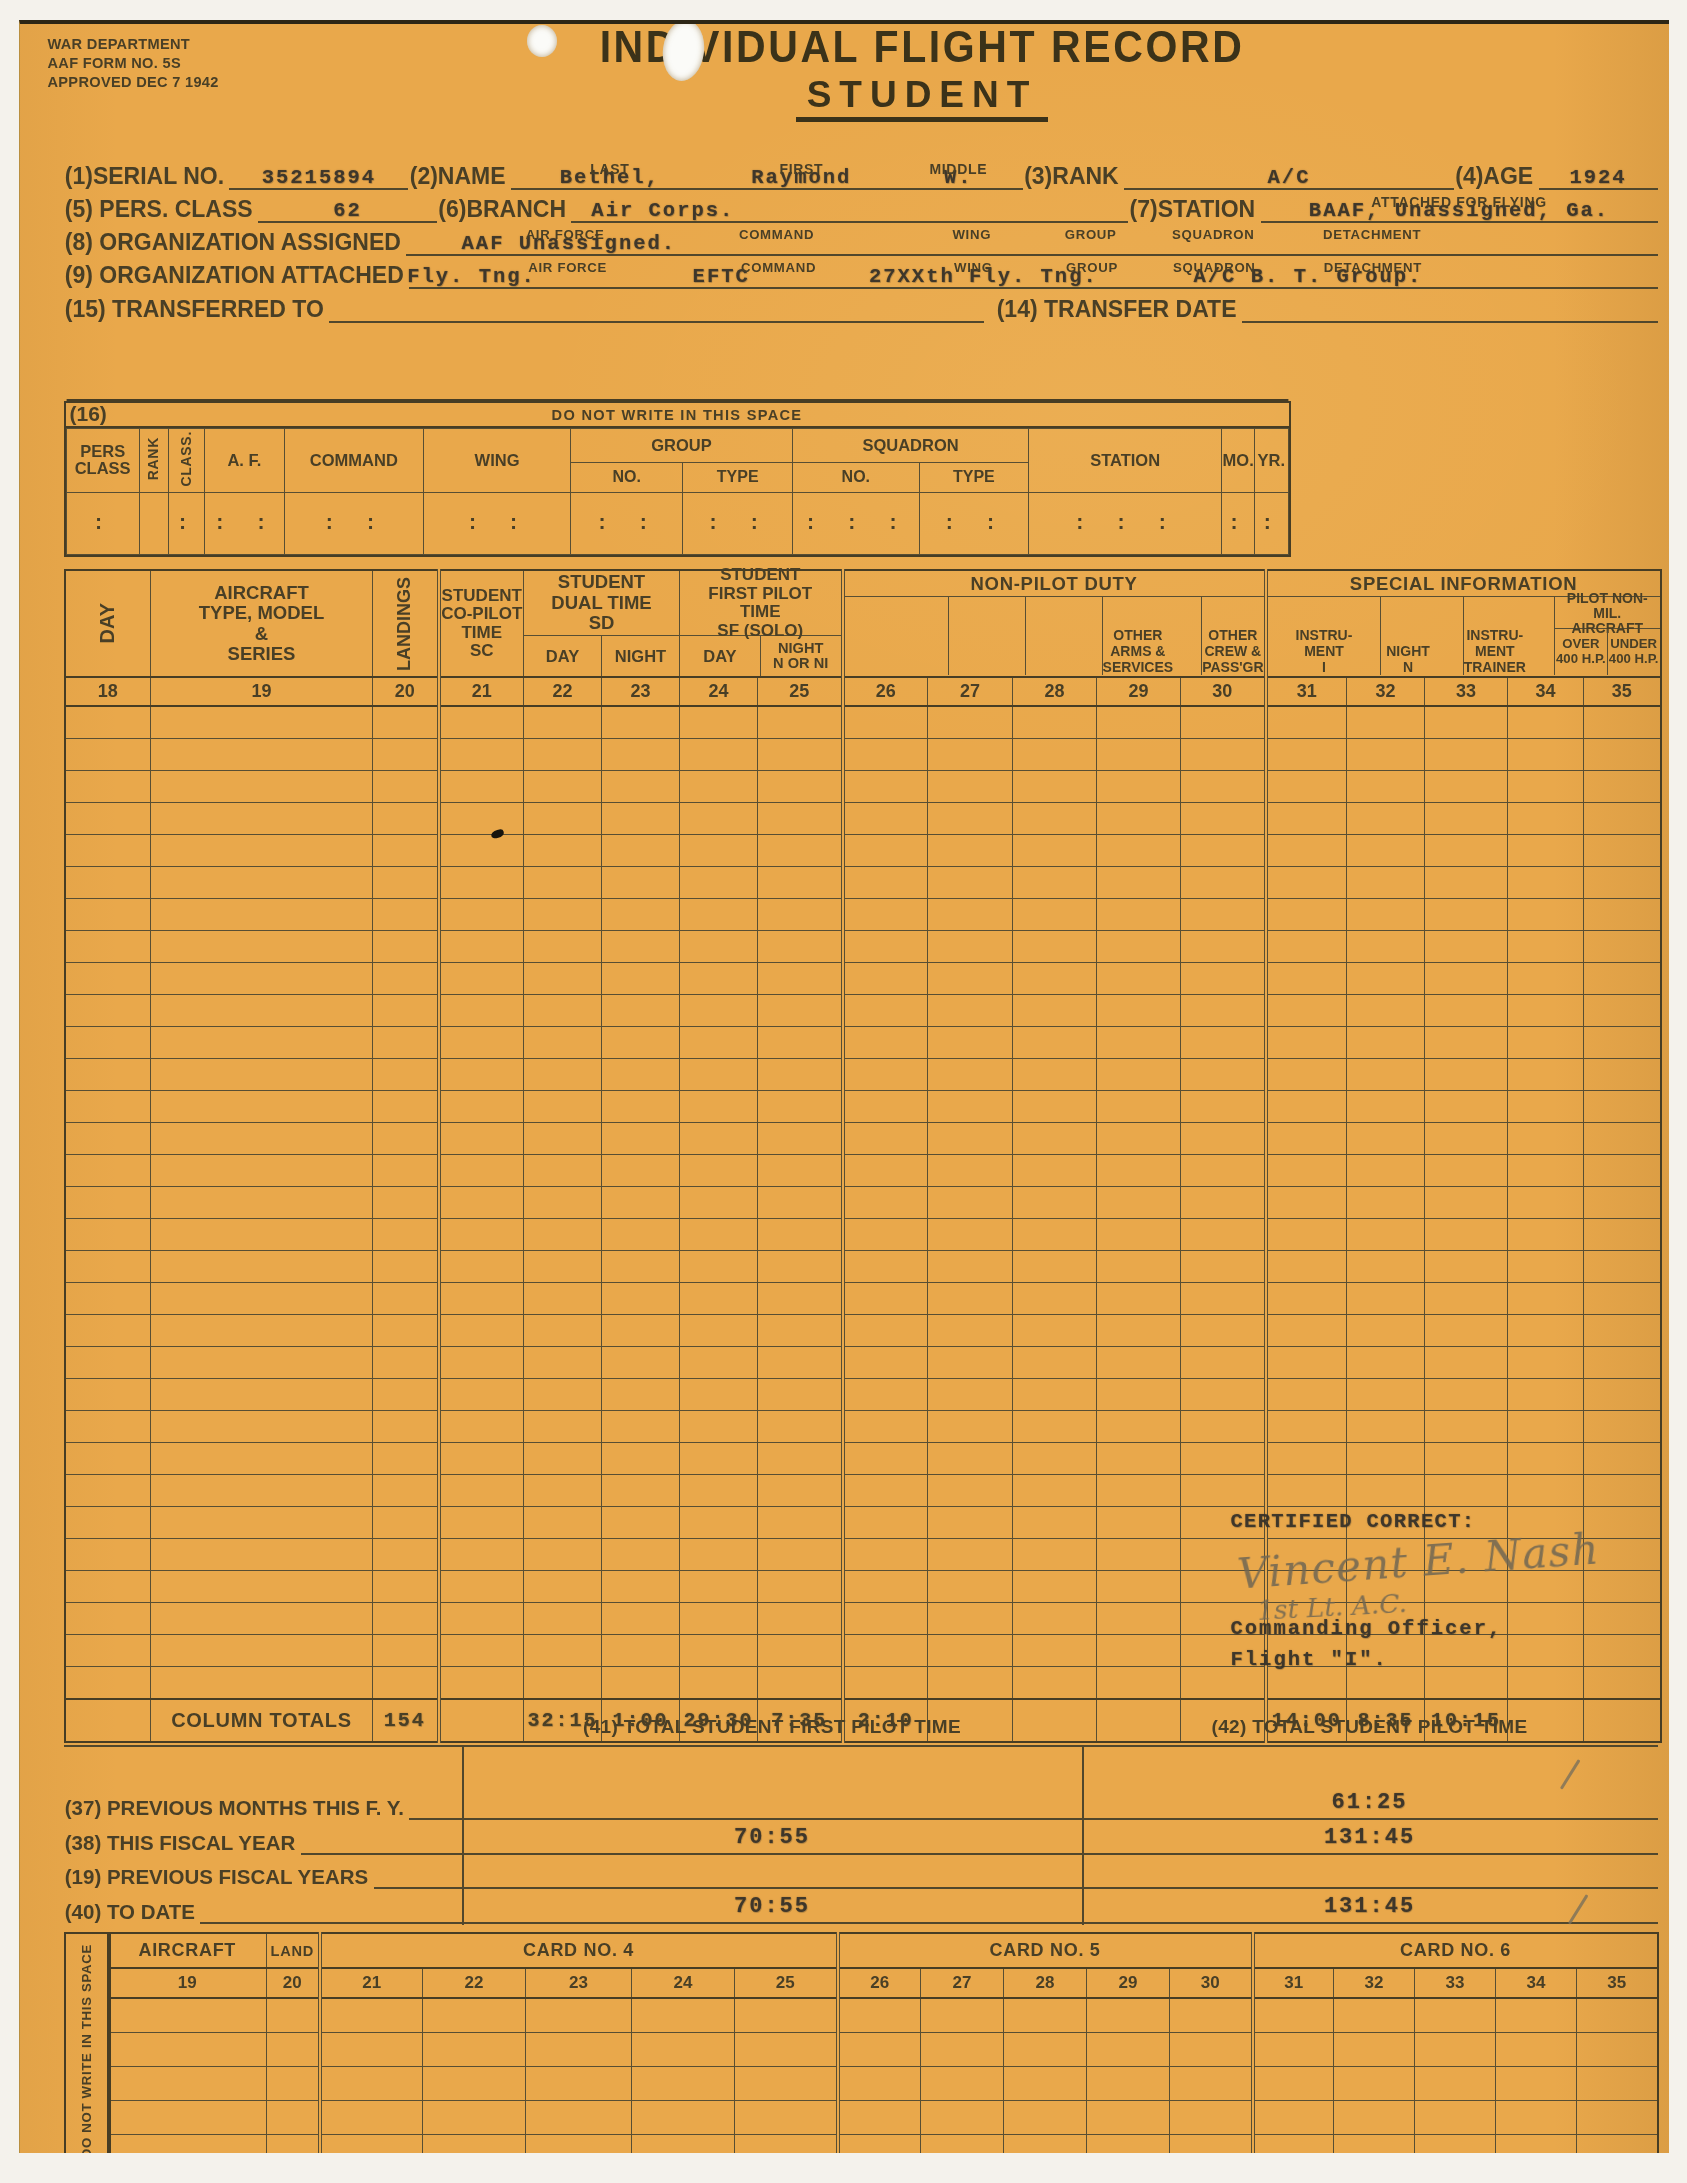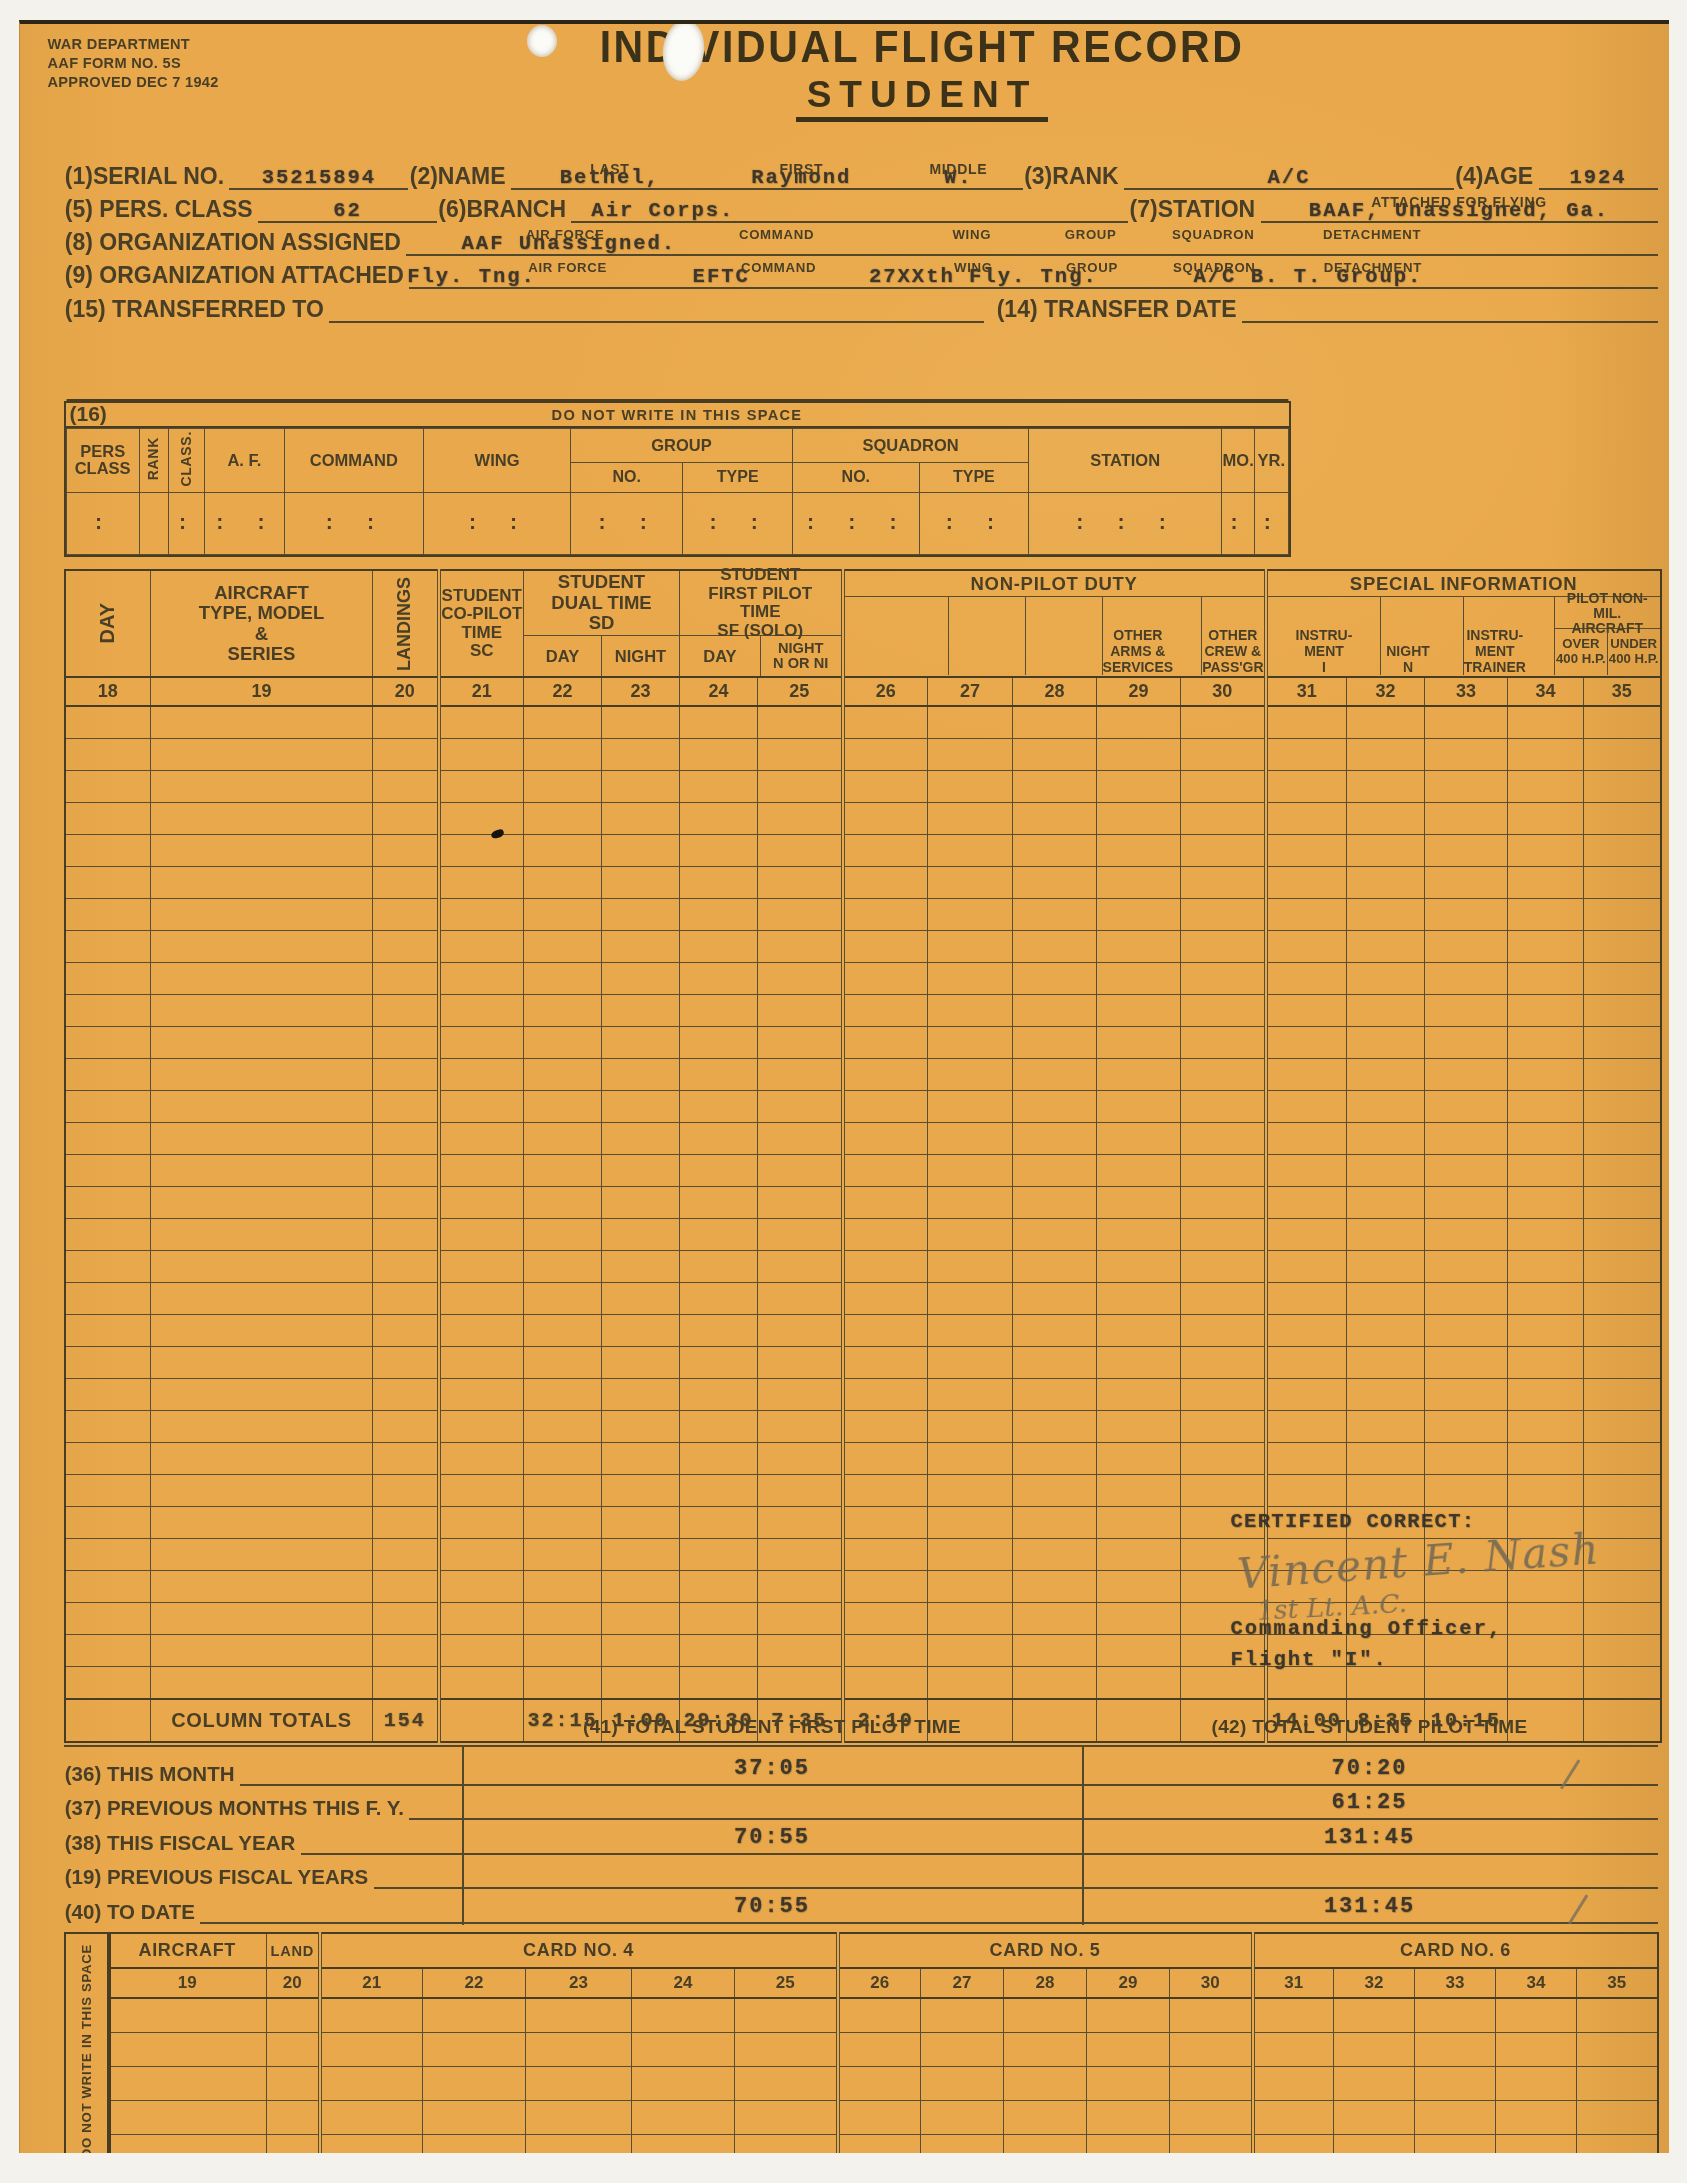--- a/index.html
+++ b/index.html
@@ -1105,26 +1105,20 @@
     <div class="cert-l3 typed">Flight "I".</div>
   </div>
 
   <div class="tsec">
     <div class="ts-h ts-h41 print">(41) TOTAL STUDENT FIRST PILOT TIME</div>
     <div class="ts-h ts-h42 print">(42) TOTAL STUDENT PILOT TIME</div>
     <div class="ts-topline"></div>
     <div class="ts-vline vl1"></div>
     <div class="ts-vline vl2"></div>
 
-    <div class="t-row" style="top:37px;height:34px">
-      <span class="flabel">(36) THIS MONTH</span>
-        <span class="lead"></span>
-      <span class="tv41 typed">37:05</span>
-      <span class="tv42 typed">70:20</span>
-    </div>
     <div class="t-row" style="top:71px;height:34px">
       <span class="flabel">(37) PREVIOUS MONTHS THIS F. Y.</span>
         <span class="lead"></span>
       <span class="tv42 typed">61:25</span>
     </div>
     <div class="t-row" style="top:106px;height:34px">
       <span class="flabel">(38) THIS FISCAL YEAR</span>
         <span class="lead"></span>
       <span class="tv41 typed">70:55</span>
       <span class="tv42 typed">131:45</span>

